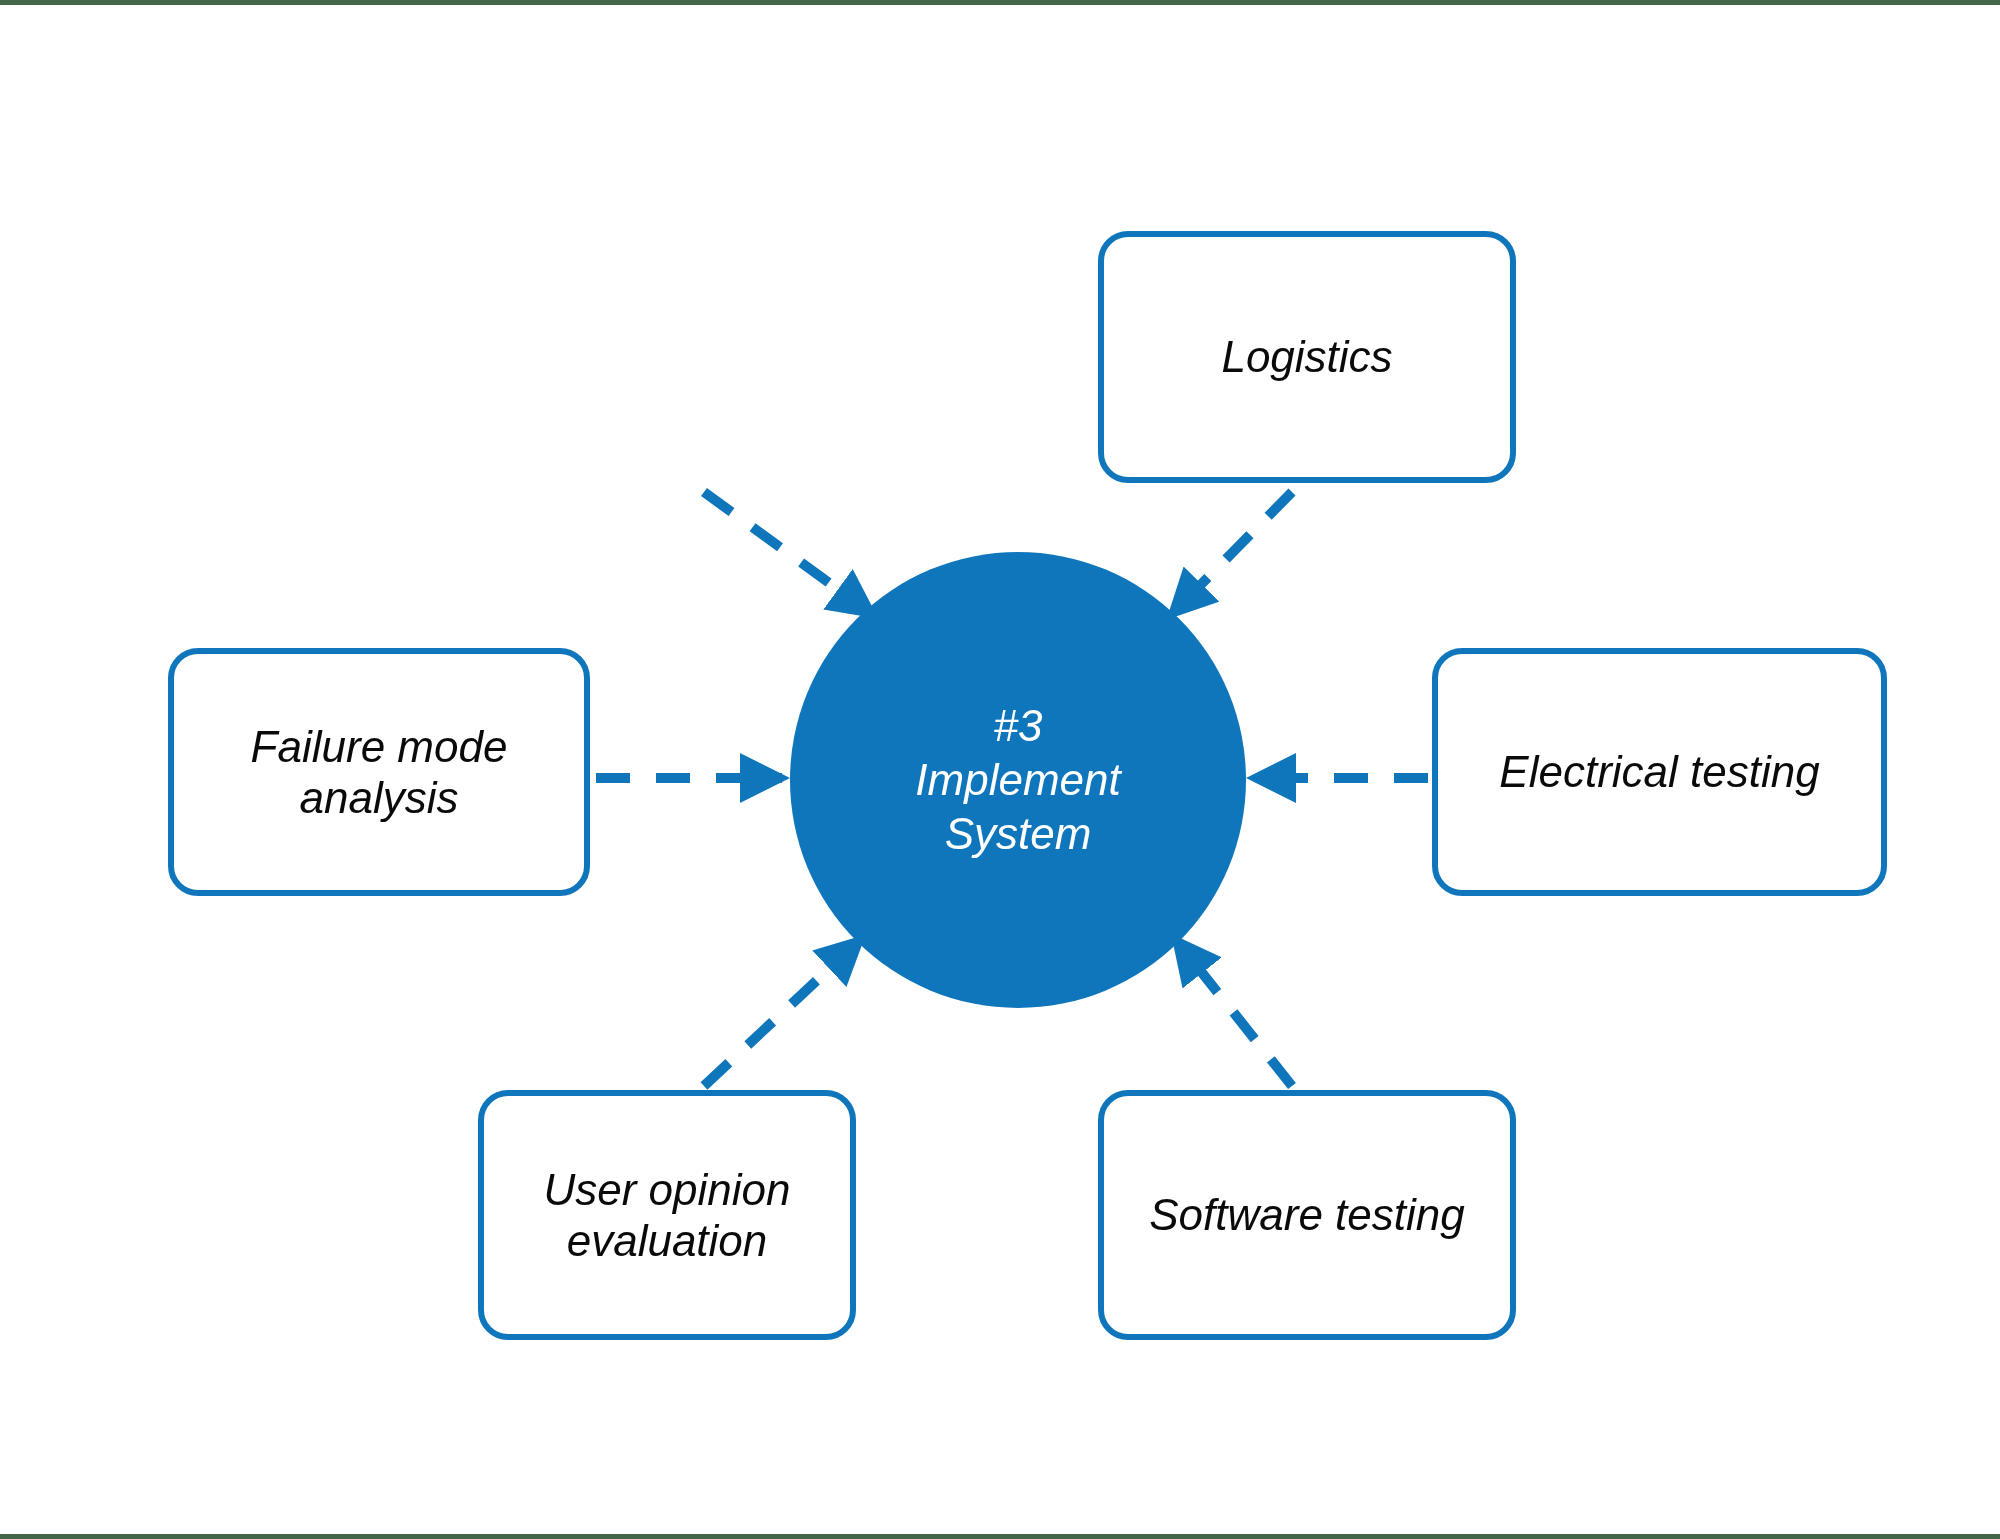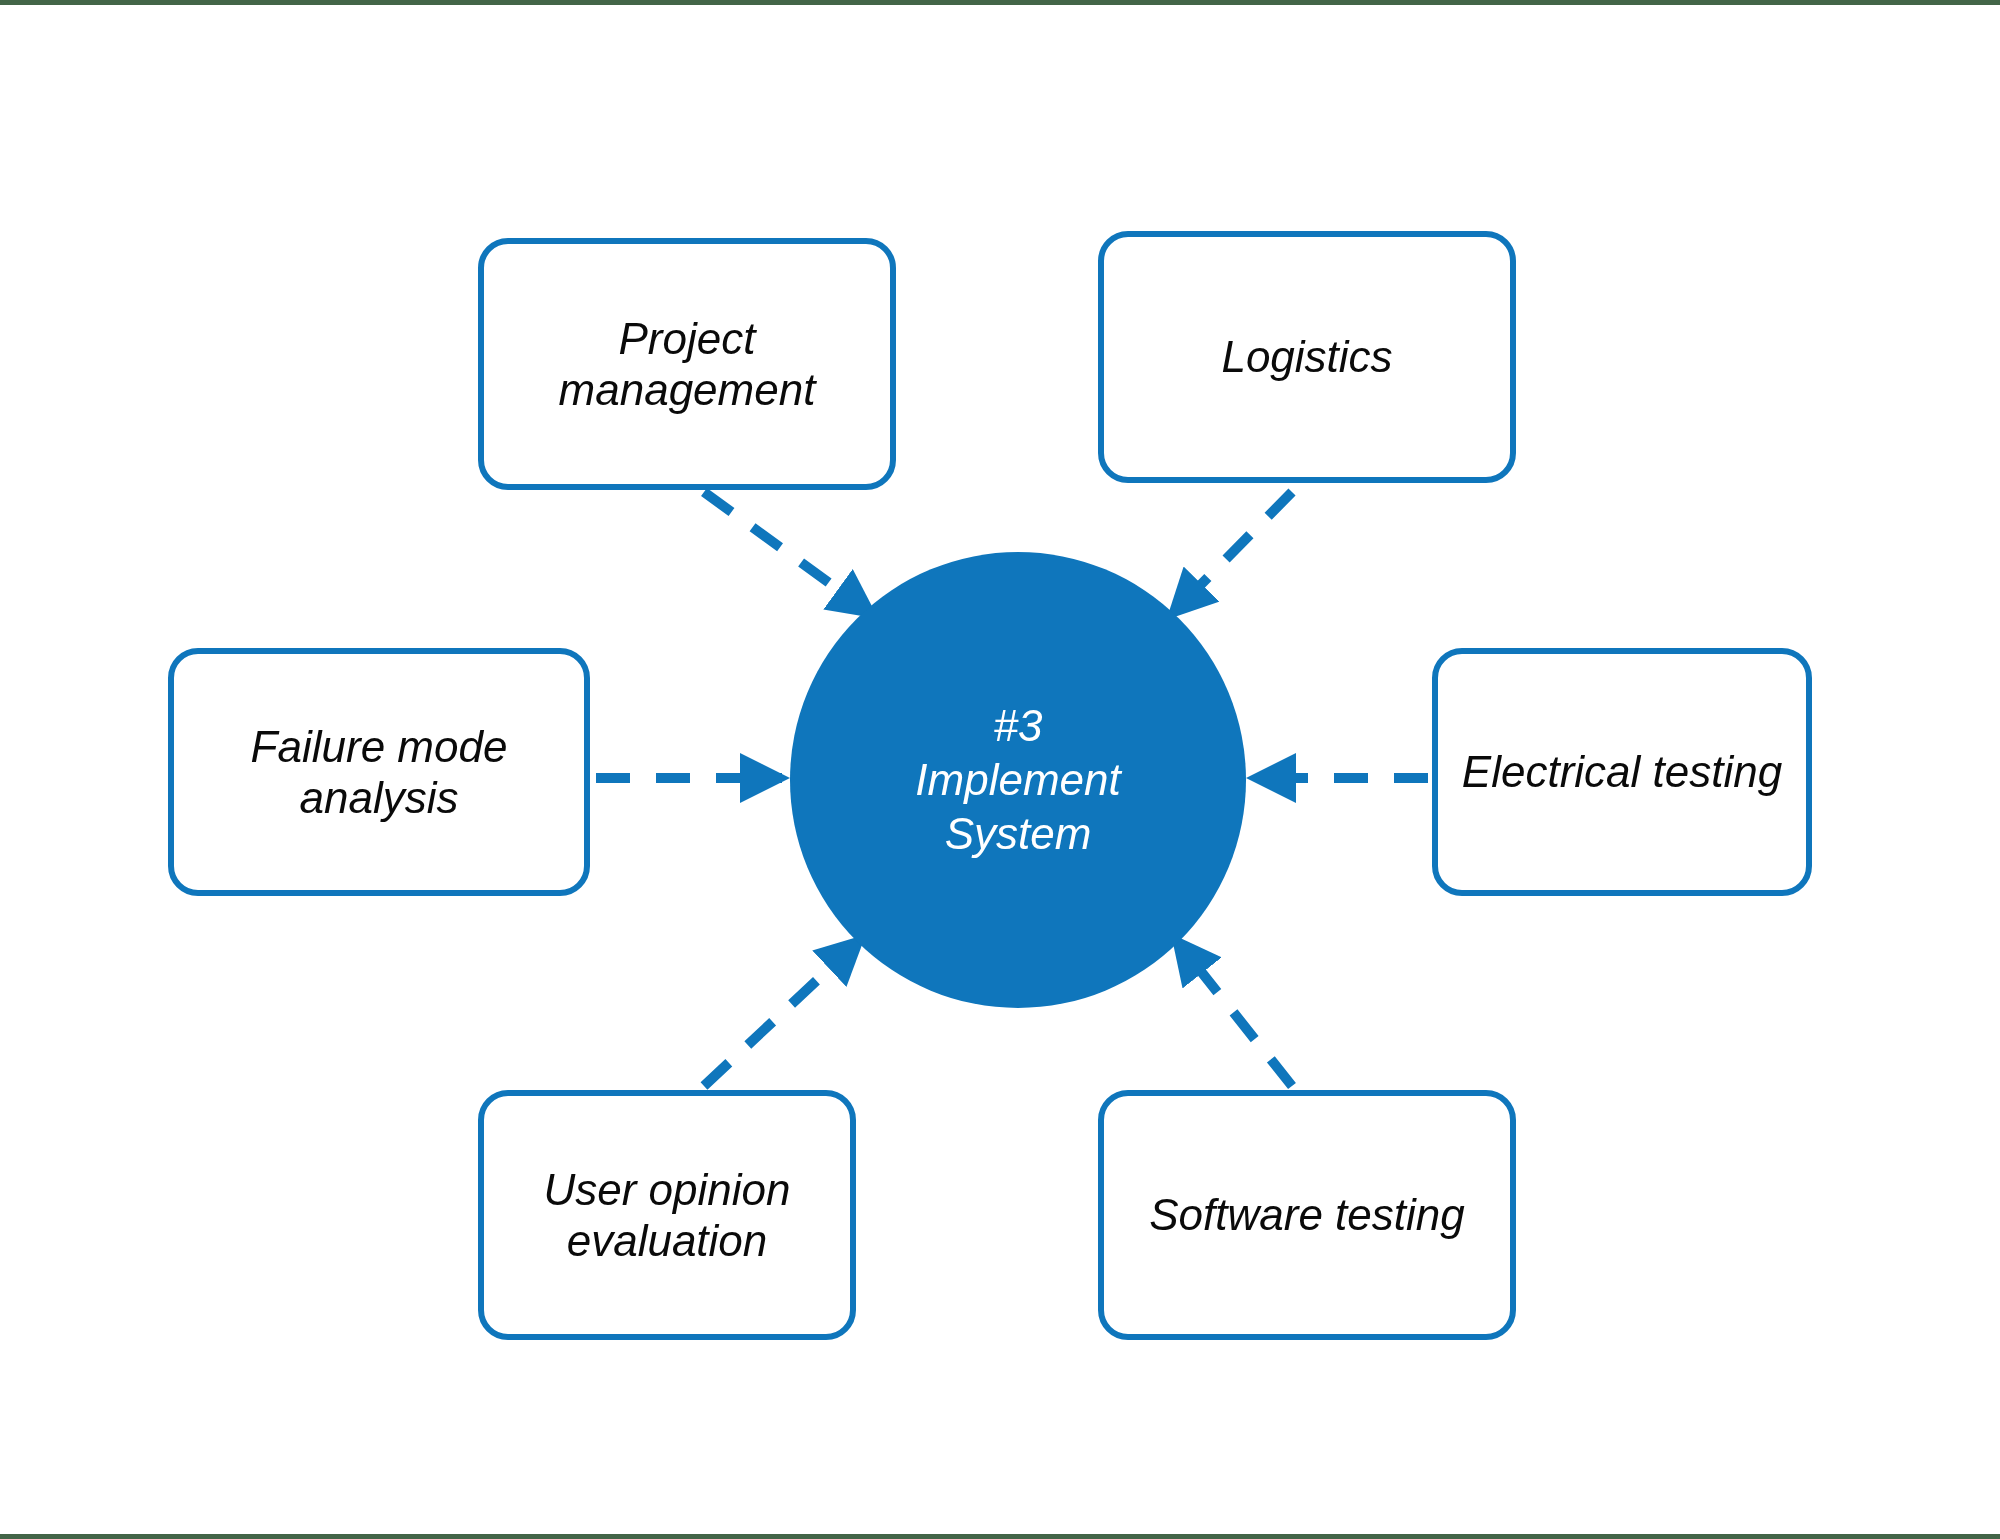--- a/index.html
+++ b/index.html
@@ -67,21 +67,21 @@
     font-size: 44px;
     line-height: 1.22;
     color: #ffffff;
     white-space: pre-line;
   }
 
   
   #node-top-left     { left: 478px;  top: 238px;  width: 418px;  height: 252px; }
   #node-top-right    { left: 1098px; top: 231px;  width: 418px;  height: 252px; }
   #node-left         { left: 168px;  top: 648px;  width: 422px;  height: 248px; text-align: center; }
-  #node-right        { left: 1432px; top: 648px;  width: 380px;  height: 248px; }
+  #node-right        { left: 1432px; top: 648px;  width: 455px;  height: 248px; }
   #node-bottom-left  { left: 478px;  top: 1090px; width: 378px;  height: 250px; }
   #node-bottom-right { left: 1098px; top: 1090px; width: 418px;  height: 250px; }
 
   #hub { left: 790px; top: 552px; width: 456px; height: 456px; }
 </style>
 </head>
 <body>
 
 <div id="canvas">
 
@@ -101,24 +101,20 @@
 
     <line x1="596" y1="778" x2="782" y2="778" stroke="#0f76bc" stroke-width="10" stroke-dasharray="34 26" marker-end="url(#arrowhead)"></line>
 
     <line x1="1428" y1="778" x2="1254" y2="778" stroke="#0f76bc" stroke-width="10" stroke-dasharray="34 26" marker-end="url(#arrowhead)"></line>
 
     <line x1="704" y1="1086" x2="860" y2="940" stroke="#0f76bc" stroke-width="10" stroke-dasharray="34 26" marker-end="url(#arrowhead)"></line>
 
     <line x1="1292" y1="1086" x2="1176" y2="940" stroke="#0f76bc" stroke-width="10" stroke-dasharray="34 26" marker-end="url(#arrowhead)"></line>
   </svg>
 
-  <div class="node-box" id="node-top-left">
-    <span class="node-label">Project
-management</span>
-  </div>
 
   <div class="node-box" id="node-top-right">
     <span class="node-label">Logistics</span>
   </div>
 
   <div class="node-box" id="node-left">
     <span class="node-label">Failure mode
 analysis</span>
   </div>
 

